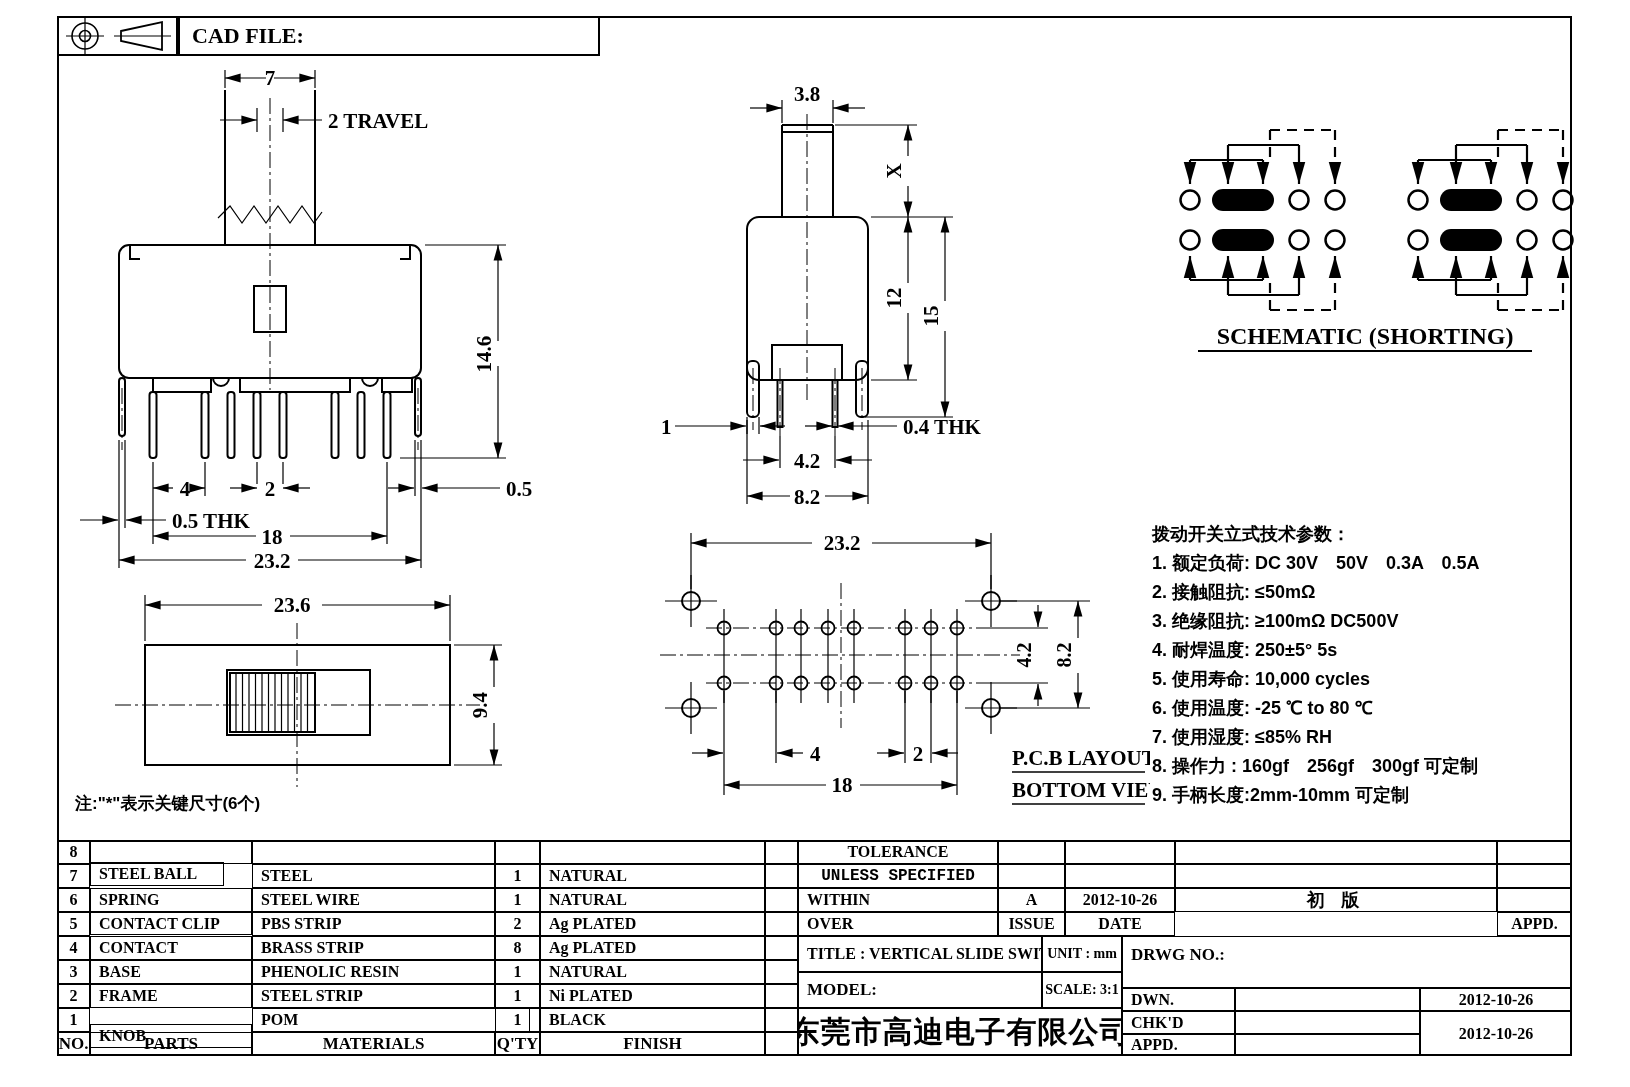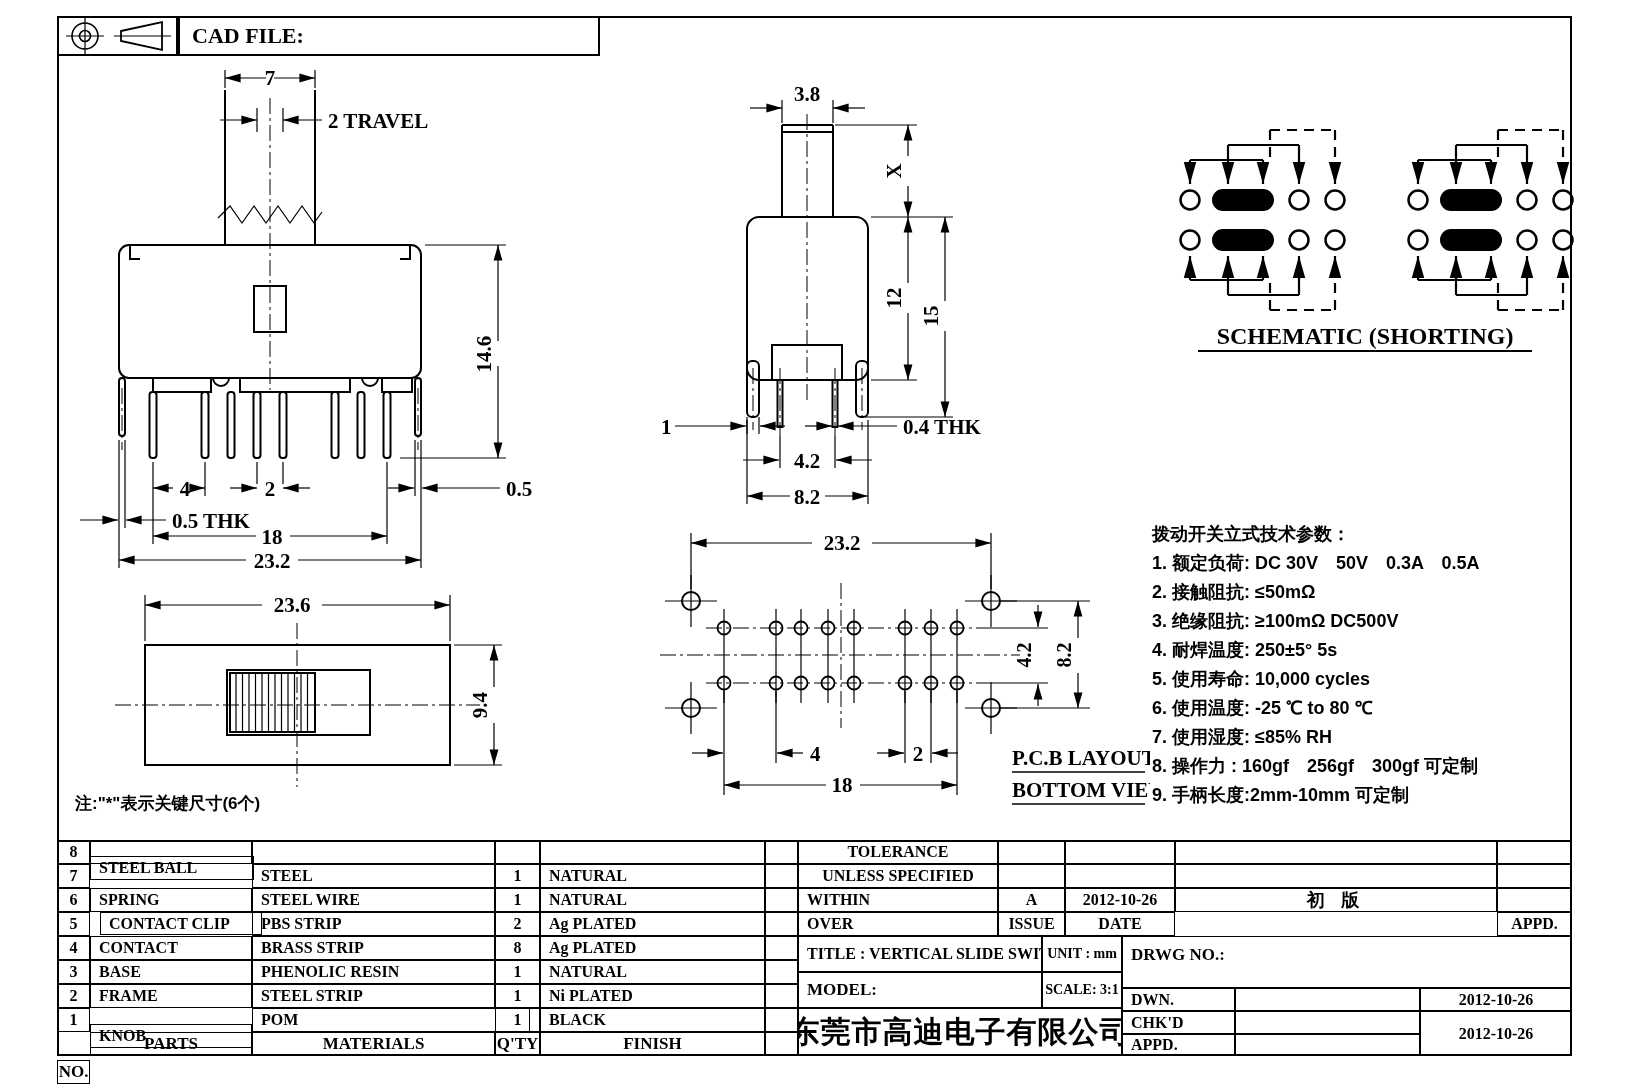--- a/index.html
+++ b/index.html
@@ -326,35 +326,35 @@
   <div class="abs" style="left:57px;top:840px;width:1515px;height:216px;">
 
     <div class="cell cc" style="left:0;top:0;width:33px;height:24px;">8</div>
     <div class="cell cl" style="left:33px;top:0;width:162px;height:24px;"></div>
     <div class="cell cl" style="left:195px;top:0;width:243px;height:24px;"></div>
     <div class="cell cc" style="left:438px;top:0;width:45px;height:24px;"></div>
     <div class="cell cl" style="left:483px;top:0;width:225px;height:24px;"></div>
     <div class="cell" style="left:708px;top:0;width:33px;height:24px;"></div>
 
     <div class="cell cc" style="left:0;top:24px;width:33px;height:24px;">7</div>
-    <div class="cell cl" style="left:33px;top:16px;width:164px;height:24px;text-align:right;">STEEL BALL</div>
+    <div class="cell cl" style="left:33px;top:22px;width:134px;height:24px;text-align:right;">STEEL BALL</div>
     <div class="cell cl" style="left:195px;top:24px;width:243px;height:24px;">STEEL</div>
     <div class="cell cc" style="left:438px;top:24px;width:45px;height:24px;">1</div>
     <div class="cell cl" style="left:483px;top:24px;width:225px;height:24px;">NATURAL</div>
     <div class="cell" style="left:708px;top:24px;width:33px;height:24px;"></div>
 
     <div class="cell cc" style="left:0;top:48px;width:33px;height:24px;">6</div>
     <div class="cell cl" style="left:33px;top:48px;width:162px;height:24px;">SPRING</div>
     <div class="cell cl" style="left:195px;top:48px;width:243px;height:24px;">STEEL WIRE</div>
     <div class="cell cc" style="left:438px;top:48px;width:45px;height:24px;">1</div>
     <div class="cell cl" style="left:483px;top:48px;width:225px;height:24px;">NATURAL</div>
     <div class="cell" style="left:708px;top:48px;width:33px;height:24px;"></div>
 
     <div class="cell cc" style="left:0;top:72px;width:33px;height:24px;">5</div>
-    <div class="cell cl" style="left:43px;top:72px;width:162px;height:23px;">CONTACT CLIP</div>
+    <div class="cell cl" style="left:33px;top:72px;width:162px;height:23px;">CONTACT CLIP</div>
     <div class="cell cl" style="left:195px;top:72px;width:243px;height:24px;">PBS STRIP</div>
     <div class="cell cc" style="left:438px;top:72px;width:45px;height:24px;">2</div>
     <div class="cell cl" style="left:483px;top:72px;width:225px;height:24px;">Ag PLATED</div>
     <div class="cell" style="left:708px;top:72px;width:33px;height:24px;"></div>
 
     <div class="cell cc" style="left:0;top:96px;width:33px;height:24px;">4</div>
     <div class="cell cl" style="left:33px;top:96px;width:162px;height:24px;">CONTACT</div>
     <div class="cell cl" style="left:195px;top:96px;width:243px;height:24px;">BRASS STRIP</div>
     <div class="cell cc" style="left:438px;top:96px;width:45px;height:24px;">8</div>
     <div class="cell cl" style="left:483px;top:96px;width:225px;height:24px;">Ag PLATED</div>
@@ -374,29 +374,29 @@
     <div class="cell cl" style="left:483px;top:144px;width:225px;height:24px;">Ni PLATED</div>
     <div class="cell" style="left:708px;top:144px;width:33px;height:24px;"></div>
 
     <div class="cell cc" style="left:0;top:168px;width:33px;height:24px;">1</div>
     <div class="cell cl" style="left:33px;top:184px;width:162px;height:24px;">KNOB</div>
     <div class="cell cl" style="left:195px;top:168px;width:278px;height:24px;">POM</div>
     <div class="cell cc" style="left:438px;top:168px;width:45px;height:24px;">1</div>
     <div class="cell cl" style="left:483px;top:168px;width:225px;height:24px;">BLACK</div>
     <div class="cell" style="left:708px;top:168px;width:33px;height:24px;"></div>
 
-    <div class="cell cc" style="left:0;top:192px;width:33px;height:24px;font-size:17px;margin-top:28px;">NO.</div>
+    <div class="cell cc" style="left:0;top:192px;width:33px;height:24px;font-size:17px;">NO.</div>
     <div class="cell cc" style="left:33px;top:192px;width:162px;height:24px;font-size:17px;">PARTS</div>
     <div class="cell cc" style="left:195px;top:192px;width:243px;height:24px;font-size:17px;">MATERIALS</div>
     <div class="cell cc" style="left:438px;top:192px;width:45px;height:24px;font-size:17px;">Q'TY</div>
     <div class="cell cc" style="left:483px;top:192px;width:225px;height:24px;font-size:17px;">FINISH</div>
     <div class="cell" style="left:708px;top:192px;width:33px;height:24px;"></div>
 
     <div class="cell cc" style="left:741px;top:0;width:200px;height:24px;">TOLERANCE</div>
-    <div class="cell cc" style="left:741px;top:24px;width:200px;height:24px;">UNLESS  SPECIFIED</div>
+    <div class="cell cc" style="left:741px;top:24px;width:200px;height:24px;font-family:Liberation Mono, monospace;">UNLESS  SPECIFIED</div>
     <div class="cell cl" style="left:741px;top:48px;width:200px;height:24px;">WITHIN</div>
     <div class="cell cl" style="left:741px;top:72px;width:200px;height:24px;">OVER</div>
 
     <div class="cell" style="left:941px;top:0;width:67px;height:24px;"></div>
     <div class="cell" style="left:1008px;top:0;width:110px;height:24px;"></div>
     <div class="cell" style="left:1118px;top:0;width:322px;height:24px;"></div>
     <div class="cell" style="left:1440px;top:0;width:75px;height:24px;"></div>
     <div class="cell" style="left:941px;top:24px;width:67px;height:24px;"></div>
     <div class="cell" style="left:1008px;top:24px;width:110px;height:24px;"></div>
     <div class="cell" style="left:1118px;top:24px;width:322px;height:24px;"></div>

